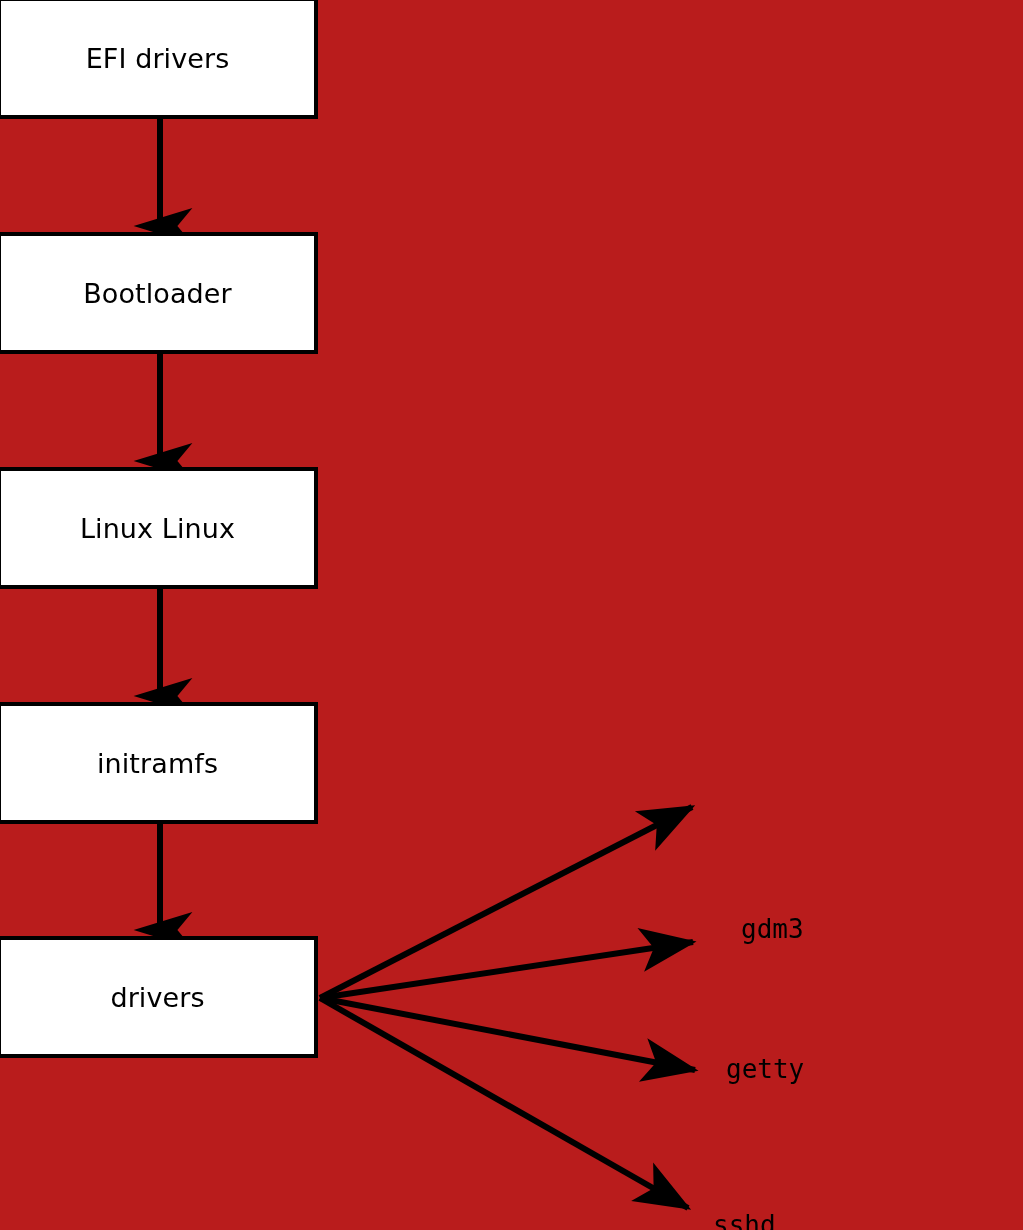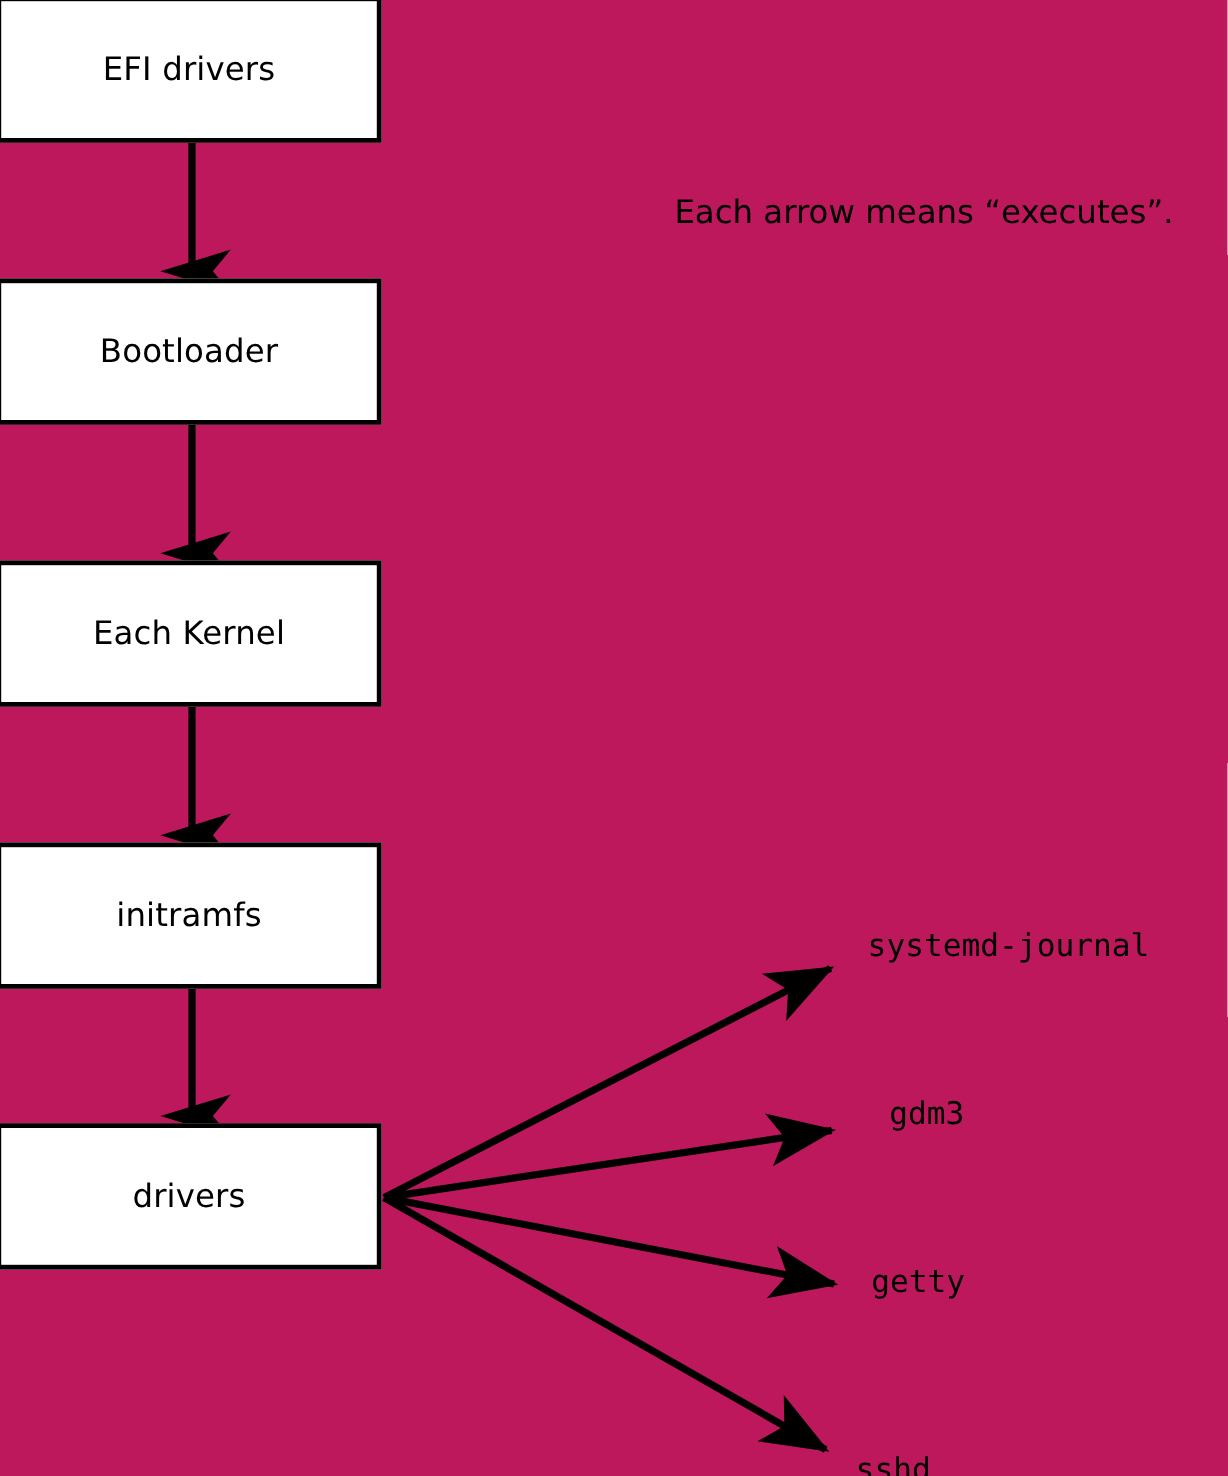--- a/index.html
+++ b/index.html
@@ -8,21 +8,21 @@
     background: #ffffff;
   }
   body {
     font-family: "DejaVu Sans", sans-serif;
     color: #000000;
   }
   #canvas {
     position: relative;
     width: 1023px;
     height: 1230px;
-    background: #be185d;
+    background: #b91c1c;
     overflow: hidden;
   }
   #diagram-svg {
     position: absolute;
     left: 0;
     top: 0;
     width: 1023px;
     height: 1230px;
     display: block;
   }
@@ -92,34 +92,32 @@
 
   <div class="stage-box" style="left:-3px; top:-3px; width:321px; height:122px;">
     <span class="stage-label">EFI drivers</span>
   </div>
 
   <div class="stage-box" style="left:-3px; top:232px; width:321px; height:122px;">
     <span class="stage-label">Bootloader</span>
   </div>
 
   <div class="stage-box" style="left:-3px; top:467px; width:321px; height:122px;">
-    <span class="stage-label">Each Kernel</span>
+    <span class="stage-label">Linux Linux</span>
   </div>
 
   <div class="stage-box" style="left:-3px; top:702px; width:321px; height:122px;">
     <span class="stage-label">initramfs</span>
   </div>
 
   <div class="stage-box" style="left:-3px; top:936px; width:321px; height:122px;">
     <span class="stage-label">drivers</span>
   </div>
 
-  <div class="proc-label" style="left:723px; top:776px;">systemd-journal</div>
 
   <div class="proc-label" style="left:741px; top:916px;">gdm3</div>
 
   <div class="proc-label" style="left:726px; top:1056px;text-align:right;">getty</div>
 
   <div class="proc-label" style="left:713px; top:1212px;">sshd</div>
 
-  <div class="legend-note" style="left:562px; top:164px;">Each arrow means “executes”.</div>
 
 </div>
 
 </body></html>

